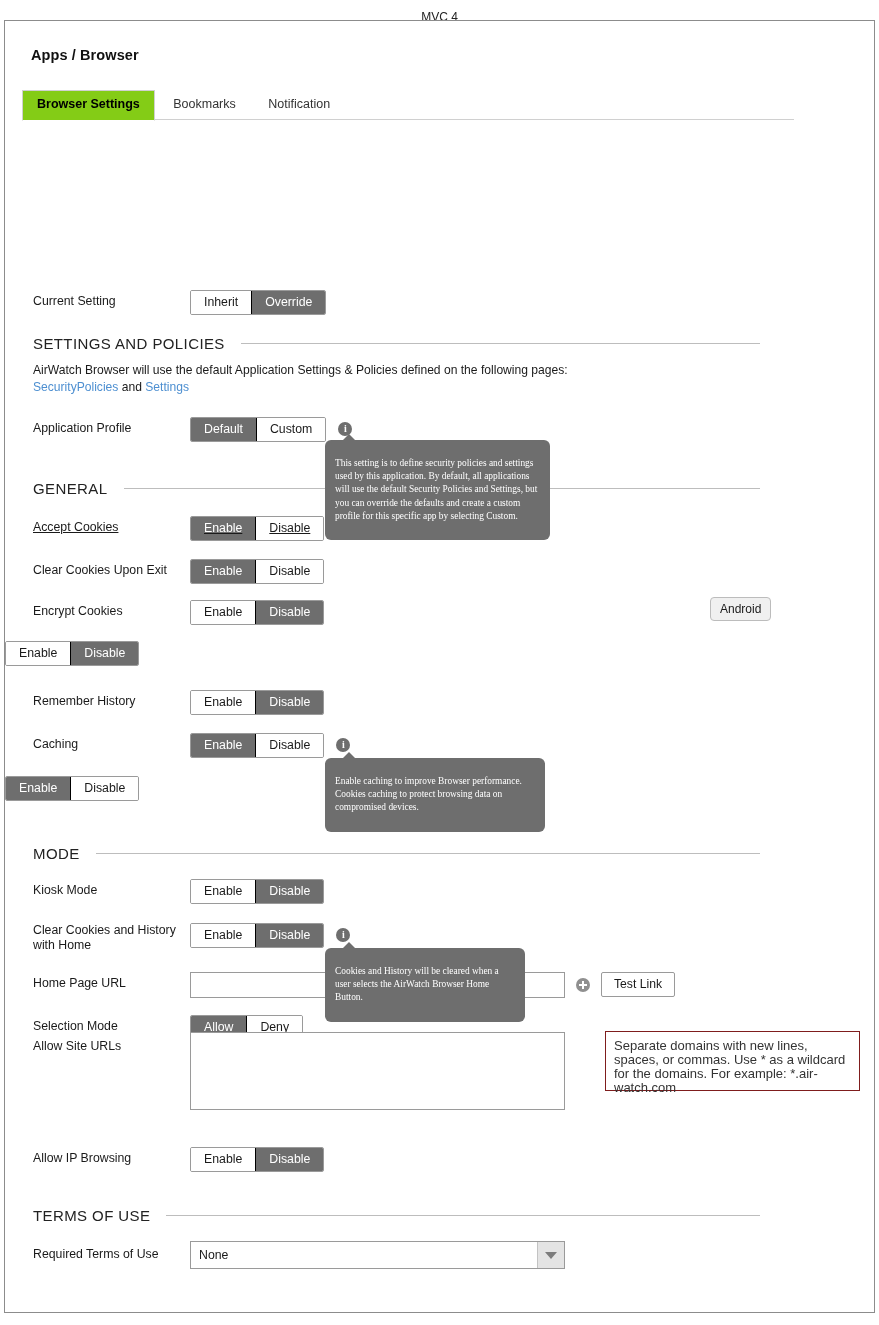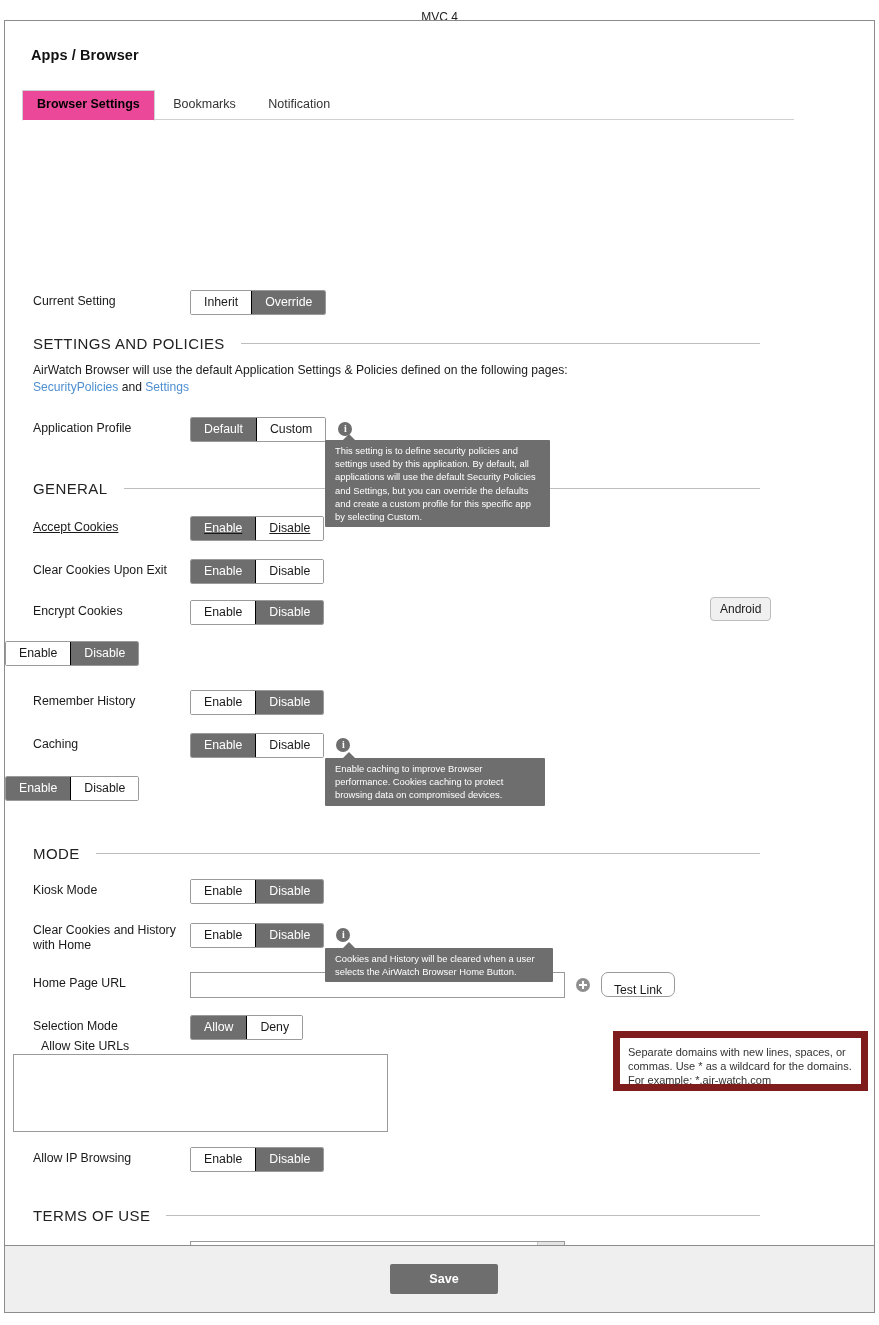--- a/index.html
+++ b/index.html
@@ -64,21 +64,21 @@
     color: #333;
     padding: 6px 14px 9px 14px;
     position: relative;
     box-sizing: border-box;
   }
   .tab.active {
     font-weight: bold;
     color: #000;
     border: 1px solid #d0d0d0;
     border-bottom: 1px solid #fff;
-    background: #ec4899;
+    background: #84cc16;
     z-index: 2;
   }
 
   
   .form {
     padding: 0 0 0 0;
     position: relative;
   }
   .row {
     position: relative;
@@ -168,26 +168,27 @@
     text-align: center;
     font-family: "Liberation Serif", serif;
     vertical-align: middle;
   }
 
   
   .tooltip {
     position: absolute;
     background: #6e6e6e;
     color: #ffffff;
-    border-radius: 1px;
+    border-radius: 6px;
     font-size: 9.4px;
     line-height: 13.2px;
-    padding: 4px 10px;
+    padding: 17px 10px;
     box-sizing: border-box;
     z-index: 50;
+    font-family: Liberation Serif, serif;
   }
   .tooltip:before {
     content: "";
     position: absolute;
     top: -6px;
     left: 18px;
     border-left: 6px solid transparent;
     border-right: 6px solid transparent;
     border-bottom: 6px solid #6e6e6e;
   }
@@ -198,23 +199,23 @@
     background: #fff;
     height: 26px;
     box-sizing: border-box;
   }
   .textarea {
     border: 1px solid #9a9a9a;
     background: #fff;
     box-sizing: border-box;
   }
   .hintbox {
-    border: 7px solid #7f1d1d;
-    background: #fff;
-    font-size: 11px;
+    border: 1px solid #7f1d1d;
+    background: #fff;
+    font-size: 13px;
     line-height: 14px;
     color: #333;
     padding: 7px 8px;
     box-sizing: border-box;
   }
 
   .plus-icon {
     width: 14px;
     height: 14px;
     border-radius: 50%;
@@ -230,23 +231,23 @@
   .plus-icon:before { left: 3px; right: 3px; top: 6px; height: 2px; }
   .plus-icon:after  { top: 3px; bottom: 3px; left: 6px; width: 2px; }
 
   .btn {
     border: 1px solid #9a9a9a;
     background: #fff;
     font-size: 12.2px;
     color: #1a1a1a;
     height: 25px;
     line-height: 23px;
-    padding: 6px 12px;
-    box-sizing: border-box;
-    border-radius: 7px;
+    padding: 0 12px;
+    box-sizing: border-box;
+    border-radius: 2px;
     display: inline-block;
     text-align: center;
   }
 
   .badge {
     border: 1px solid #bcbcbc;
     background: #f0f0f0;
     border-radius: 4px;
     font-size: 12px;
     color: #1a1a1a;
@@ -436,38 +437,38 @@
 
     <div class="row abs" style="top:803px;left:0;right:0;">
       <div class="label" style="padding-top:0;">Clear Cookies and History with Home</div>
       <div class="toggle">
         <span class="seg">Enable</span>
         <span class="seg on">Disable</span>
       </div>
       <span class="info-icon" style="margin-left:12px;margin-top:5px;">i</span>
     </div>
 
-    <div class="tooltip" style="top:828px;left:320px;width:228px;">Cookies and History will be cleared when a user selects the AirWatch Browser Home Button.</div>
+    <div class="tooltip" style="top:828px;left:320px;width:200px;">Cookies and History will be cleared when a user selects the AirWatch Browser Home Button.</div>
 
     <div class="row abs" style="top:852px;left:0;right:0;">
       <div class="label">Home Page URL</div>
       <input class="text-input" style="width: 375px;" type="text" value="">
       <span class="plus-icon" style="margin-left:11px;margin-top:6px;"></span>
       <span class="btn" style="margin-left:11px;">Test Link</span>
     </div>
 
     <div class="row abs" style="top:895px;left:0;right:0;">
       <div class="label">Selection Mode</div>
       <div class="toggle">
         <span class="seg on">Allow</span>
         <span class="seg">Deny</span>
       </div>
     </div>
 
-    <div class="row abs" style="top:912px;left:8px;right:0;flex-direction:column;">
+    <div class="row abs" style="top:912px;left:0;right:0;">
       <div class="label" style="padding-top:7px;">Allow Site URLs</div>
       <textarea class="textarea" style="width: 375px; height: 78px; resize: none;"></textarea>
       <div class="hintbox" style="position:absolute;left:600px;top:-1px;width:255px;height:60px;">Separate domains with new lines, spaces, or commas. Use * as a wildcard for the domains. For example: *.air-watch.com</div>
     </div>
 
     <div class="row abs" style="top:1027px;left:0;right:0;">
       <div class="label">Allow IP Browsing</div>
       <div class="toggle">
         <span class="seg">Enable</span>
         <span class="seg on">Disable</span>
@@ -484,17 +485,14 @@
       <div class="select" style="width:375px;">
         <span class="val">None</span>
         <span class="arrow">
             <i></i>
           </span>
       </div>
     </div>
 
   </div>
 
-  <div class="footer">
-    <div class="save-btn">Save</div>
-  </div>
 
 </div>
 
 </body></html>

